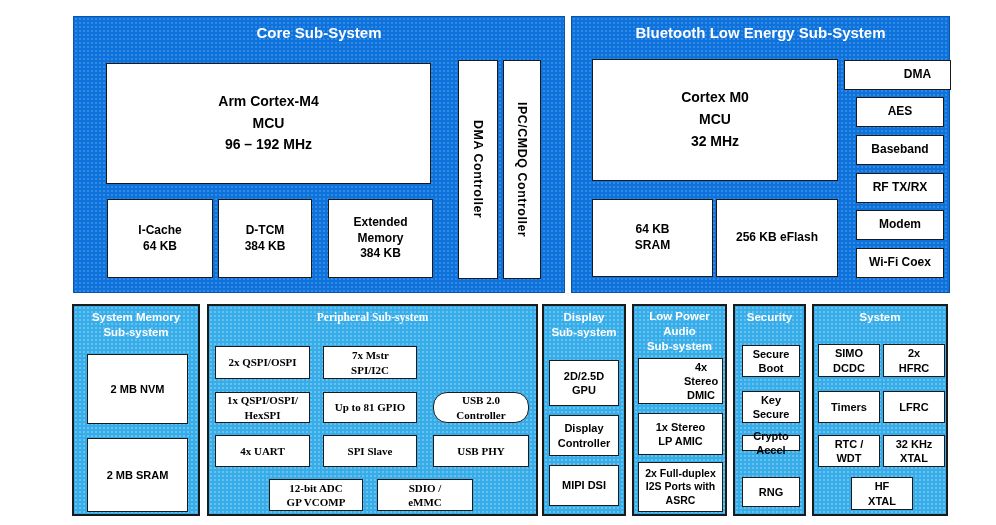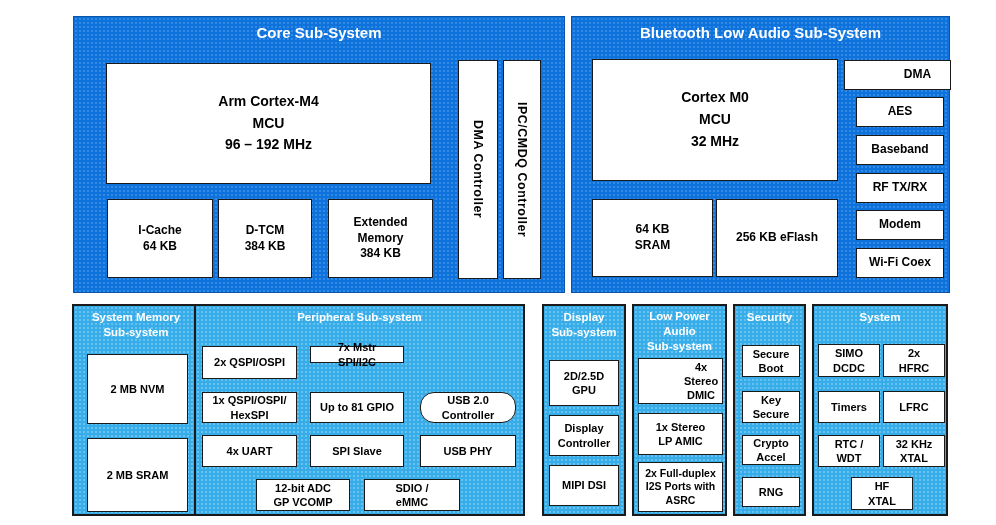--- a/index.html
+++ b/index.html
@@ -58,21 +58,21 @@
     <div class="wbox md" style="left:144px;top:182px;width:94px;height:79px;">D-TCM
 384 KB</div>
     <div class="wbox md" style="left:254px;top:182px;width:105px;height:79px;">Extended
 Memory
 384 KB</div>
     <div class="wbox vtext" style="left:384px;top:43px;width:40px;height:219px;">DMA Controller</div>
     <div class="wbox vtext" style="left:429px;top:43px;width:38px;height:219px;">IPC/CMDQ Controller</div>
   </div>
 
   <div class="panel-dark" style="left:571px;top:16px;width:379px;height:277px;">
-    <div class="ptitle big">Bluetooth Low Audio Sub-System</div>
+    <div class="ptitle big">Bluetooth Low Energy Sub-System</div>
     <div class="wbox lg" style="left:20px;top:42px;width:246px;height:122px;">Cortex M0
 MCU
 32 MHz</div>
     <div class="wbox md" style="left:20px;top:182px;width:121px;height:78px;">64 KB
 SRAM</div>
     <div class="wbox md" style="left:144px;top:182px;width:122px;height:78px;">256 KB eFlash</div>
     <div class="wbox md" style="left:272px;top:43px;width:107px;height:30px;padding-left:40px;">DMA</div>
     <div class="wbox md" style="left:284px;top:80px;width:88px;height:30px;">AES</div>
     <div class="wbox md" style="left:284px;top:156px;width:88px;height:30px;">RF TX/RX</div>
     <div class="wbox md" style="left:284px;top:118px;width:88px;height:30px;">Baseband</div>
@@ -80,24 +80,24 @@
     <div class="wbox md" style="left:284px;top:231px;width:88px;height:30px;">Wi-Fi Coex</div>
   </div>
 
   <div class="panel-light" style="left:72px;width:128px;">
     <div class="ptitle small">System Memory
 Sub-system</div>
     <div class="wbox" style="left:13px;top:48px;width:101px;height:70px;">2 MB NVM</div>
     <div class="wbox" style="left:13px;top:132px;width:101px;height:74px;">2 MB SRAM</div>
   </div>
 
-  <div class="panel-light" style="left:194px;width:331px;">
+  <div class="panel-light" style="left:207px;width:331px;font-family:Liberation Serif, serif;">
     <div class="ptitle small">Peripheral Sub-system</div>
     <div class="wbox" style="left:6px;top:40px;width:95px;height:33px;">2x QSPI/OSPI</div>
-    <div class="wbox" style="left:114px;top:40px;width:94px;height:17px;">7x Mstr
+    <div class="wbox" style="left:114px;top:40px;width:94px;height:33px;text-align:right;">7x Mstr
 SPI/I2C</div>
     <div class="wbox" style="left:6px;top:86px;width:95px;height:31px;">1x QSPI/OSPI/
 HexSPI</div>
     <div class="wbox" style="left:114px;top:86px;width:94px;height:31px;">Up to 81 GPIO</div>
     <div class="wbox" style="left:224px;top:86px;width:96px;height:31px;border-radius:14px;">USB 2.0
 Controller</div>
     <div class="wbox" style="left:6px;top:129px;width:95px;height:32px;">4x UART</div>
     <div class="wbox" style="left:114px;top:129px;width:94px;height:32px;">SPI Slave</div>
     <div class="wbox" style="left:224px;top:129px;width:96px;height:32px;">USB PHY</div>
     <div class="wbox" style="left:60px;top:173px;width:94px;height:32px;">12-bit ADC
@@ -128,21 +128,21 @@
 I2S Ports with
 ASRC</div>
   </div>
 
   <div class="panel-light" style="left:733px;width:73px;">
     <div class="ptitle small">Security</div>
     <div class="wbox" style="left:7px;top:39px;width:58px;height:32px;">Secure
 Boot</div>
     <div class="wbox" style="left:7px;top:85px;width:58px;height:32px;">Key
 Secure</div>
-    <div class="wbox" style="left:7px;top:129px;width:58px;height:30px;">Crypto
+    <div class="wbox" style="left:7px;top:129px;width:58px;height:16px;">Crypto
 Accel</div>
     <div class="wbox" style="left:7px;top:171px;width:58px;height:30px;">RNG</div>
   </div>
 
   <div class="panel-light" style="left:812px;width:136px;">
     <div class="ptitle small">System</div>
     <div class="wbox" style="left:4px;top:38px;width:62px;height:33px;">SIMO
 DCDC</div>
     <div class="wbox" style="left:69px;top:38px;width:62px;height:33px;">2x
 HFRC</div>

